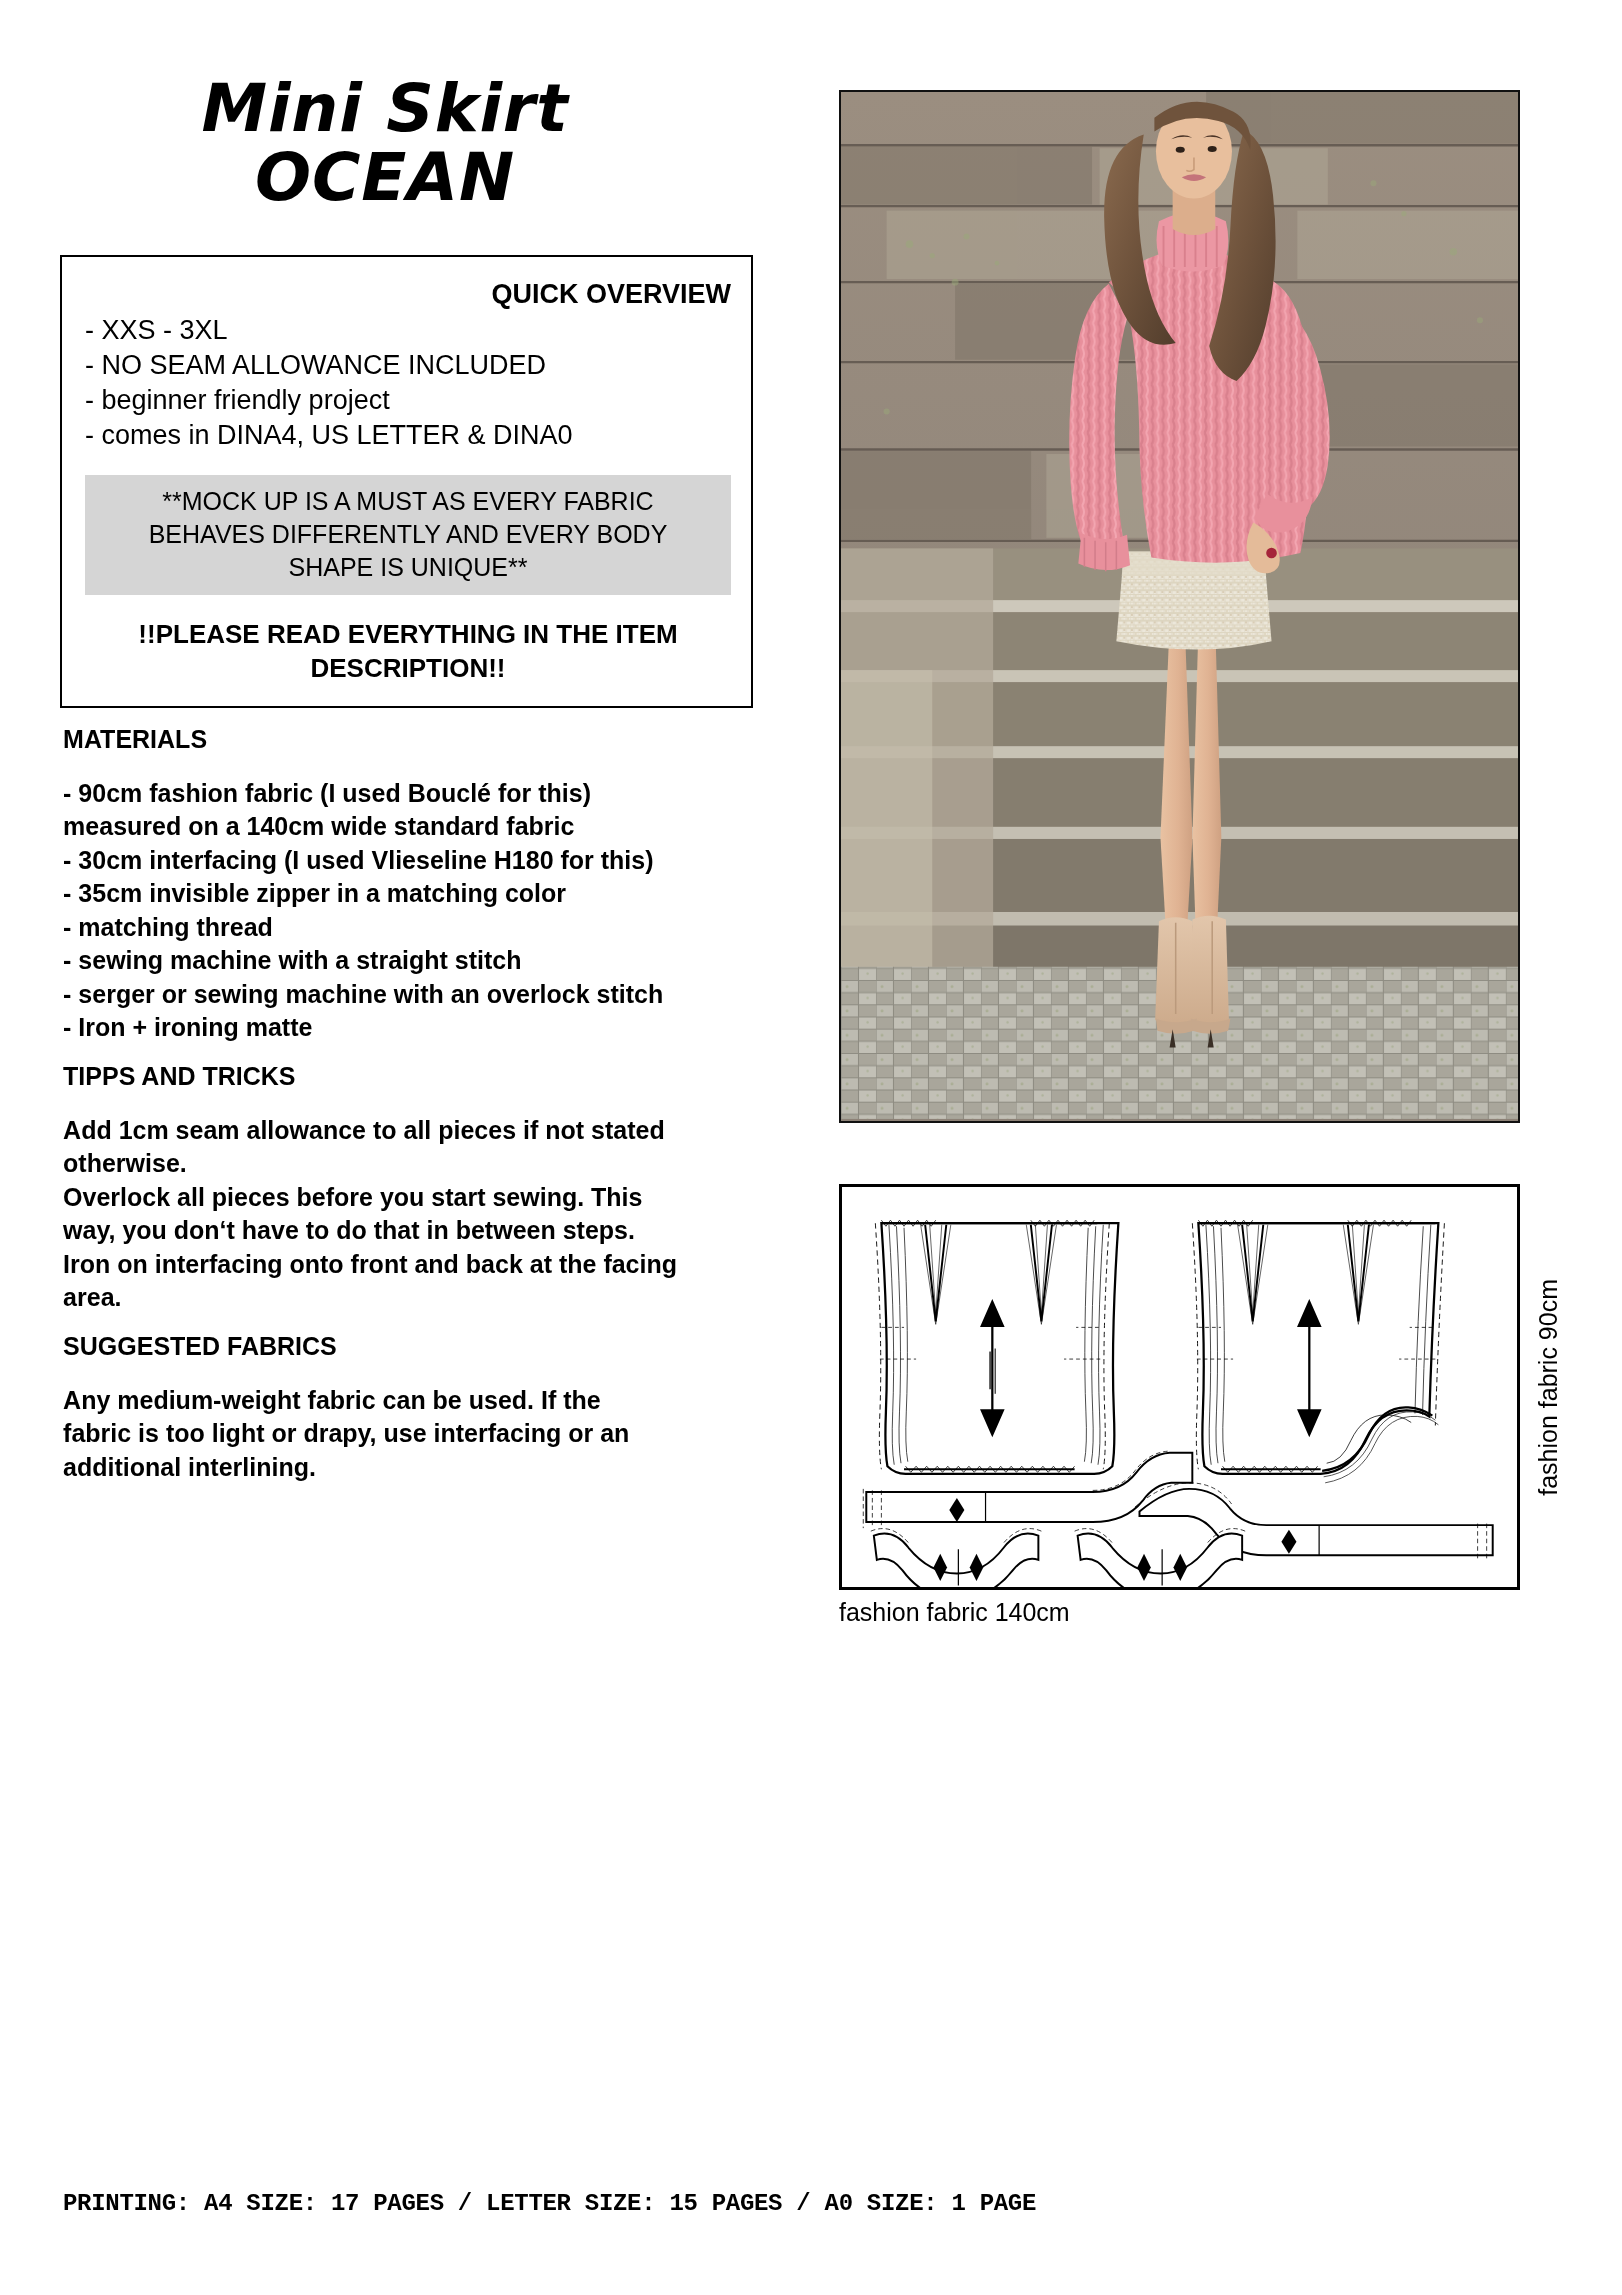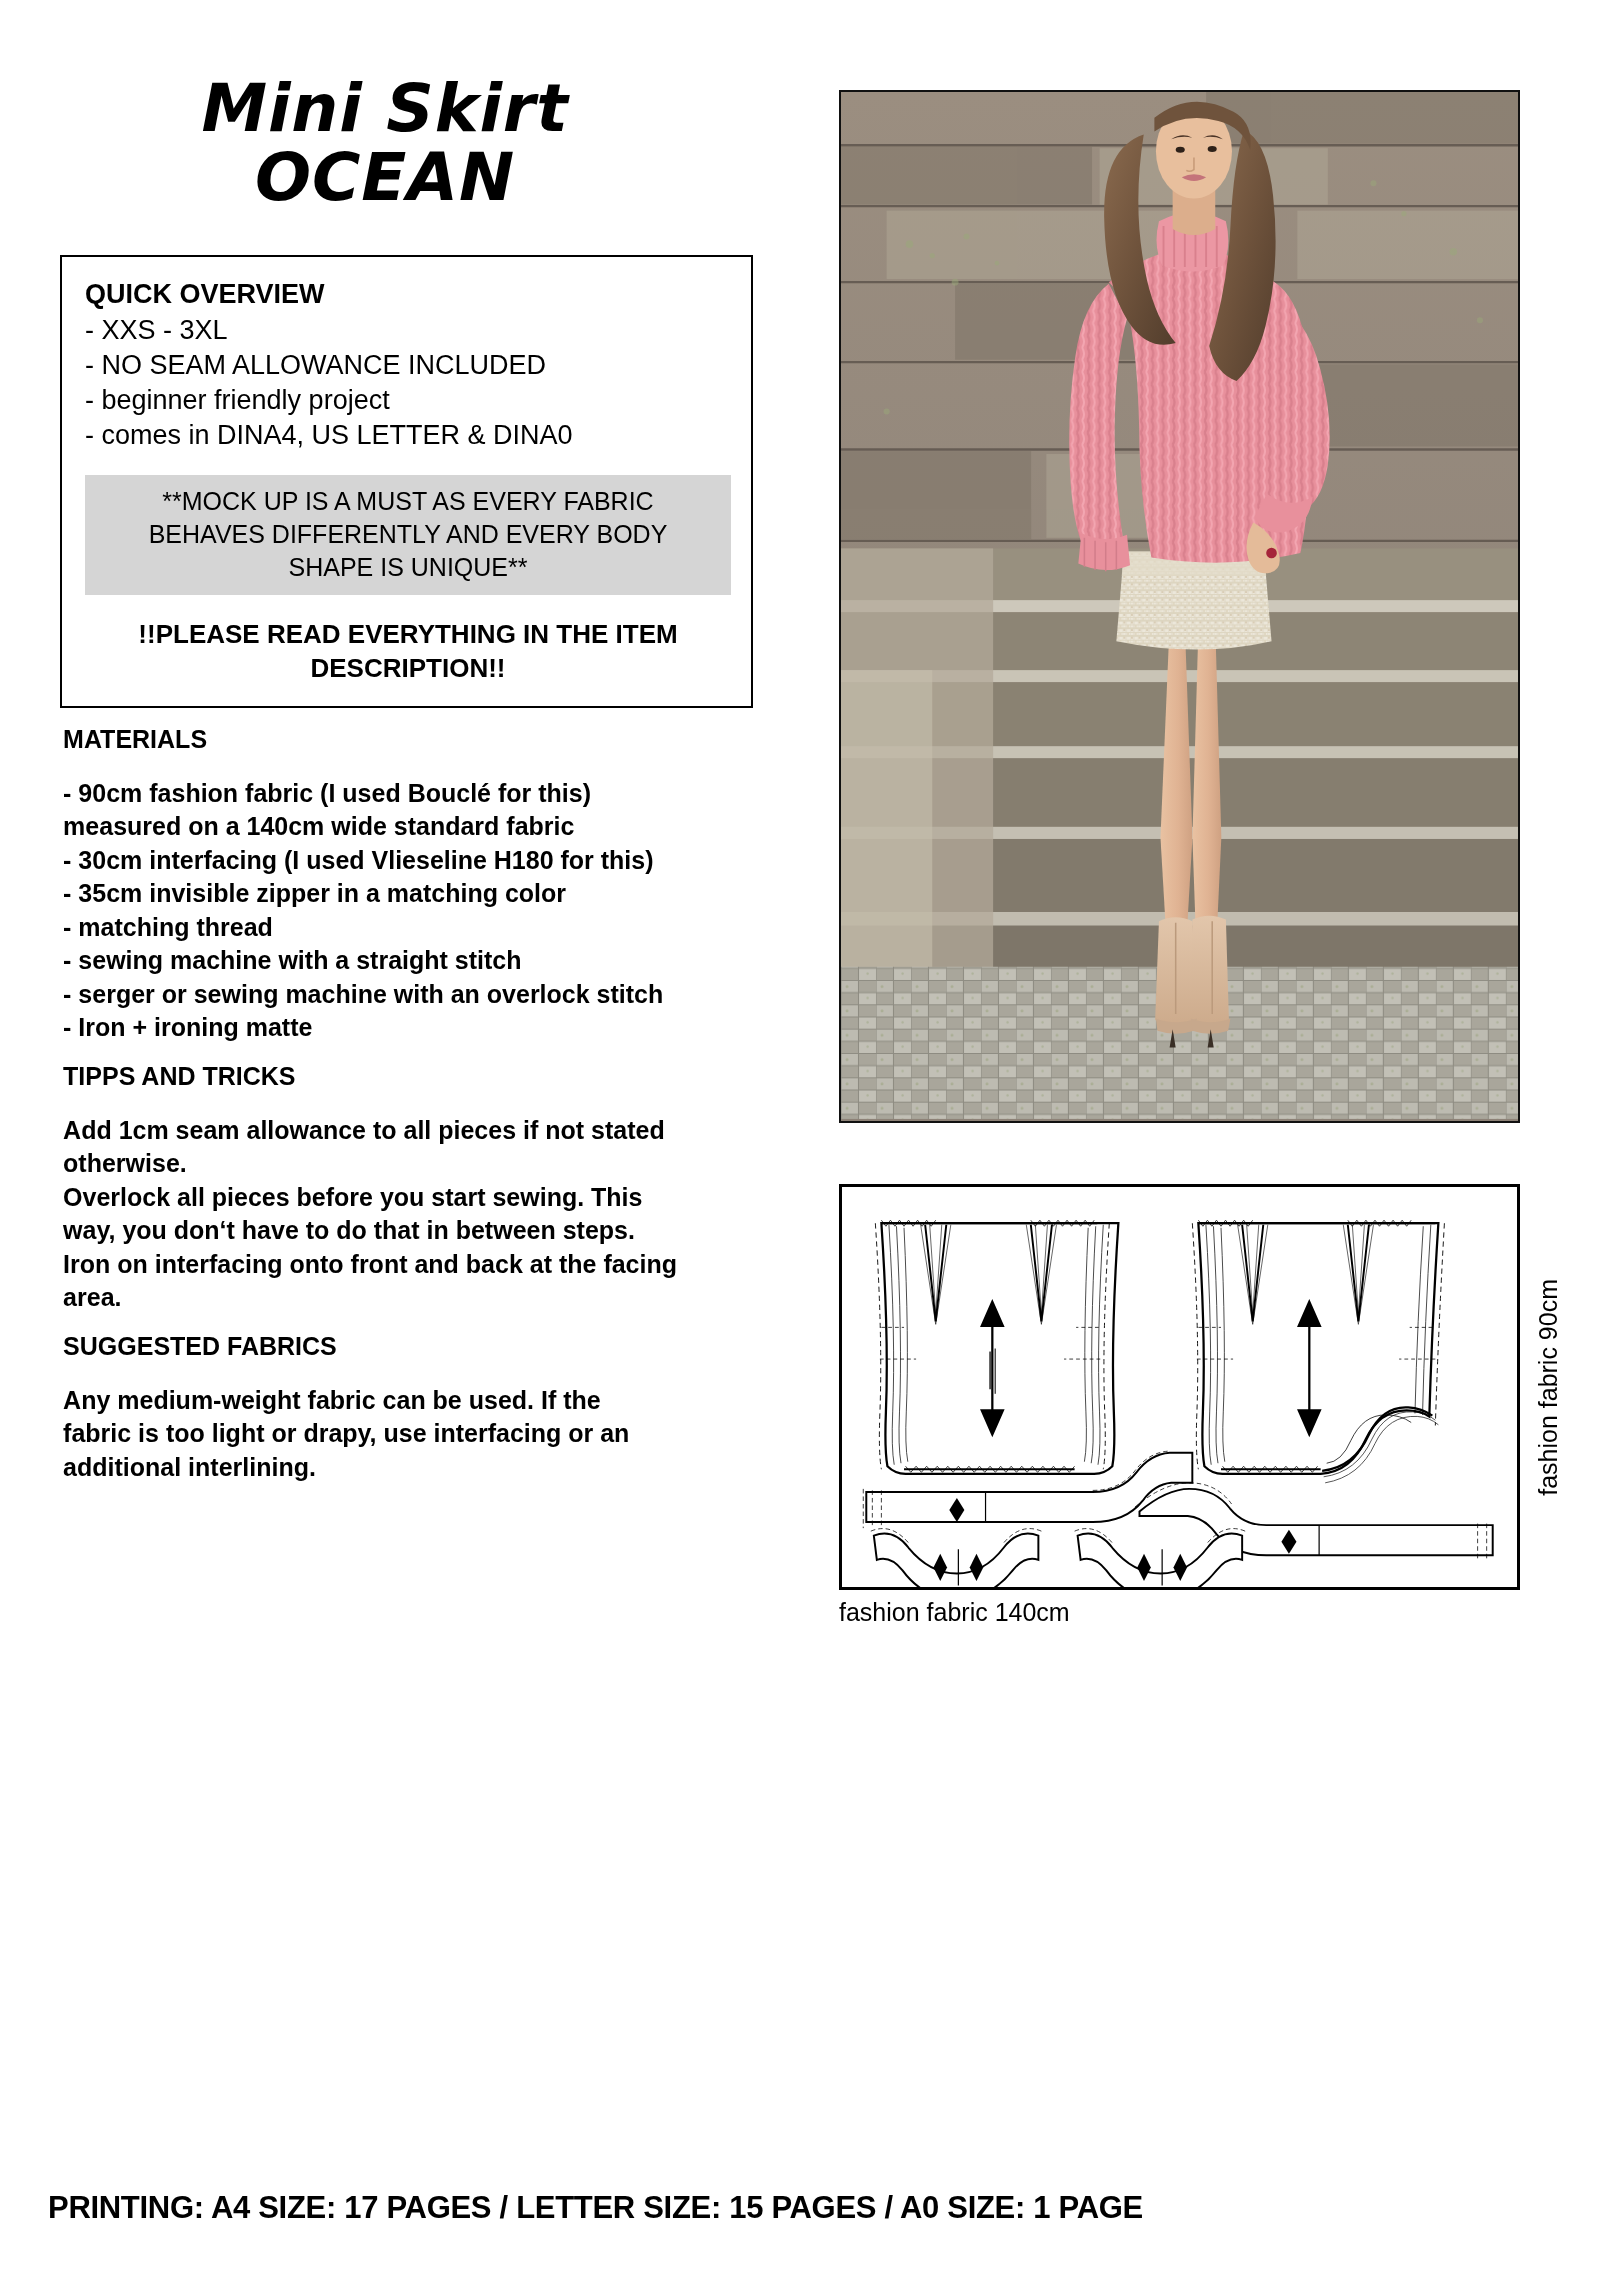--- a/index.html
+++ b/index.html
@@ -47,20 +47,21 @@
     border: 2.3px solid #000;
     width: 693px;
     box-sizing: border-box;
     padding: 20px 20px 20px 23px;
   }
   .ov-heading {
     font-size: 27px;
     font-weight: bold;
     line-height: 1.28;
     margin: 0 0 1.5px 0;
+    text-align: right;
   }
   .ov-item {
     font-size: 27px;
     line-height: 1.30;
     white-space: nowrap;
   }
   .mockup-band {
     background: #d5d5d5;
     margin-top: 22px;
     padding: 9.2px 10.7px 10.7px 10.7px;
@@ -138,25 +139,25 @@
   }
   .layout-side-label span {
     writing-mode: vertical-rl;
     transform: rotate(180deg);
     white-space: nowrap;
   }
 
   
   .footer {
     position: absolute;
-    left: 48px;
+    left: 63px;
     top: 2190px;
-    font-size: 31px;
+    font-size: 24px;
     font-weight: bold;
-    font-family: Liberation Sans, sans-serif;
+    font-family: Liberation Mono, monospace;
     letter-spacing: -0.3px;
     white-space: nowrap;
   }
 </style>
 </head>
 <body>
 
 <div class="left-col">
 
   <div class="title-block">

